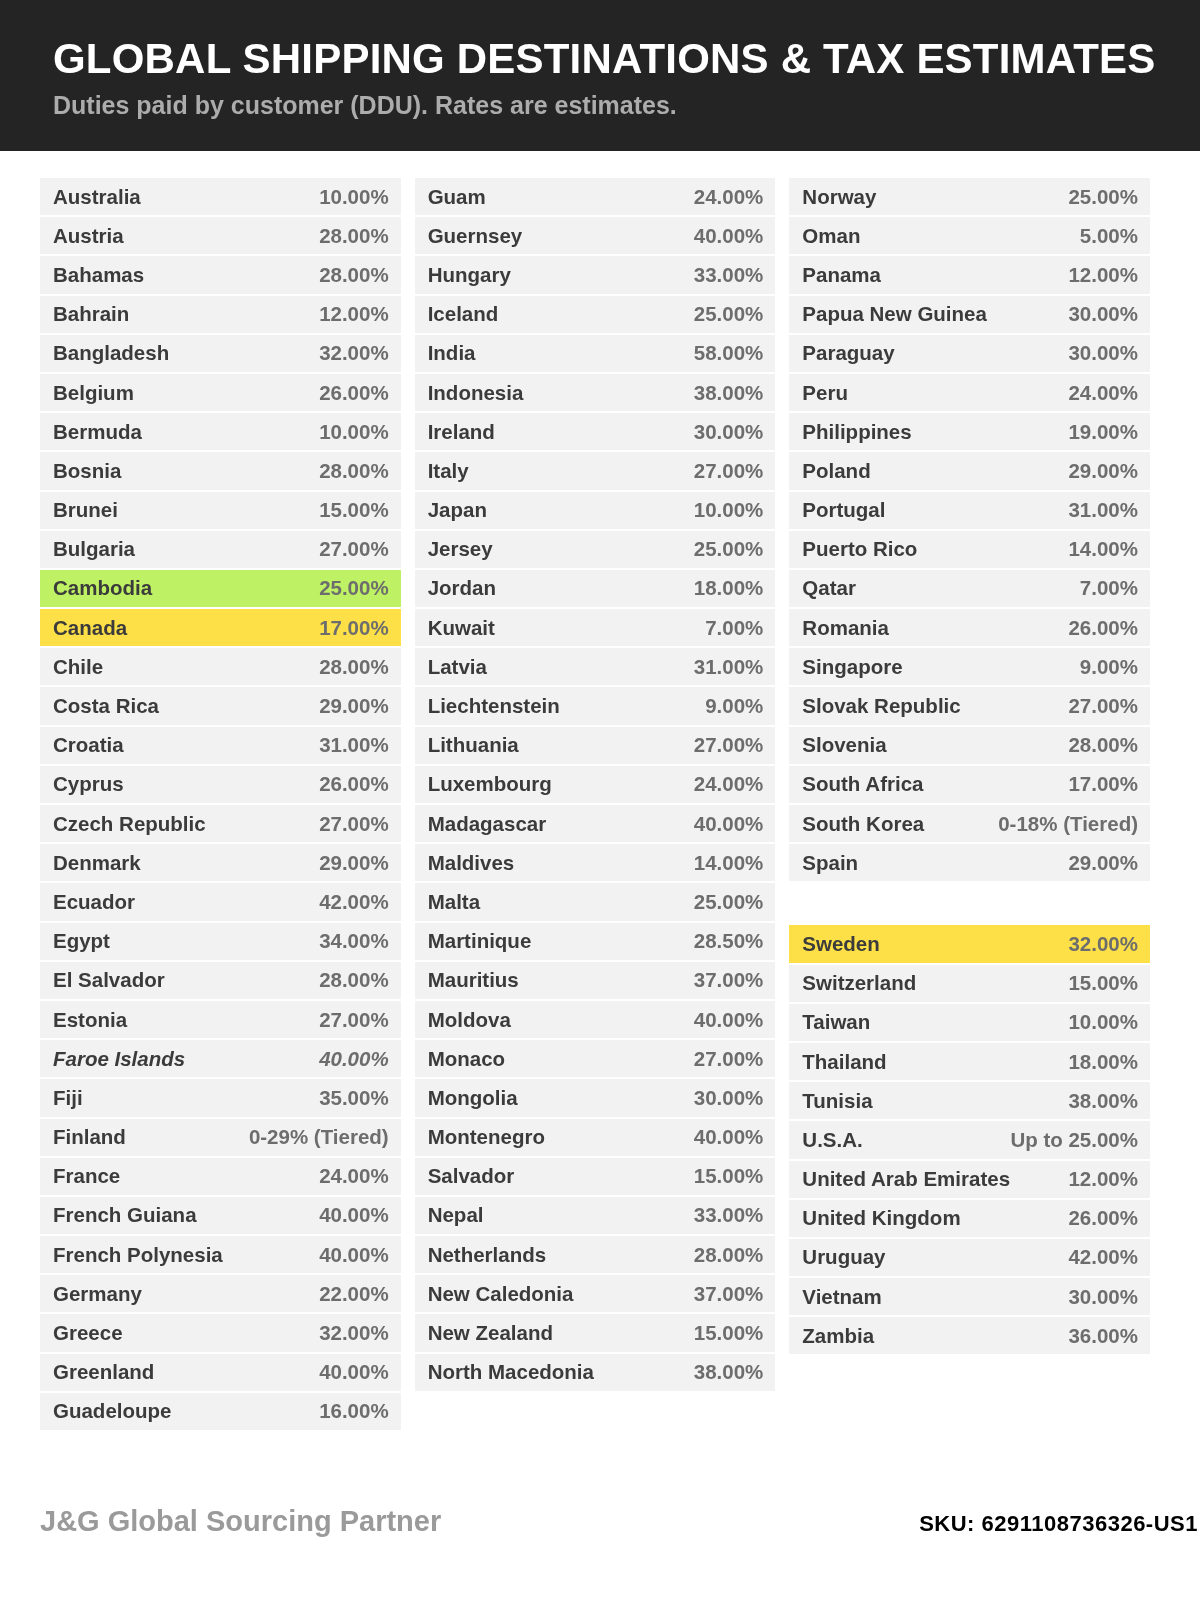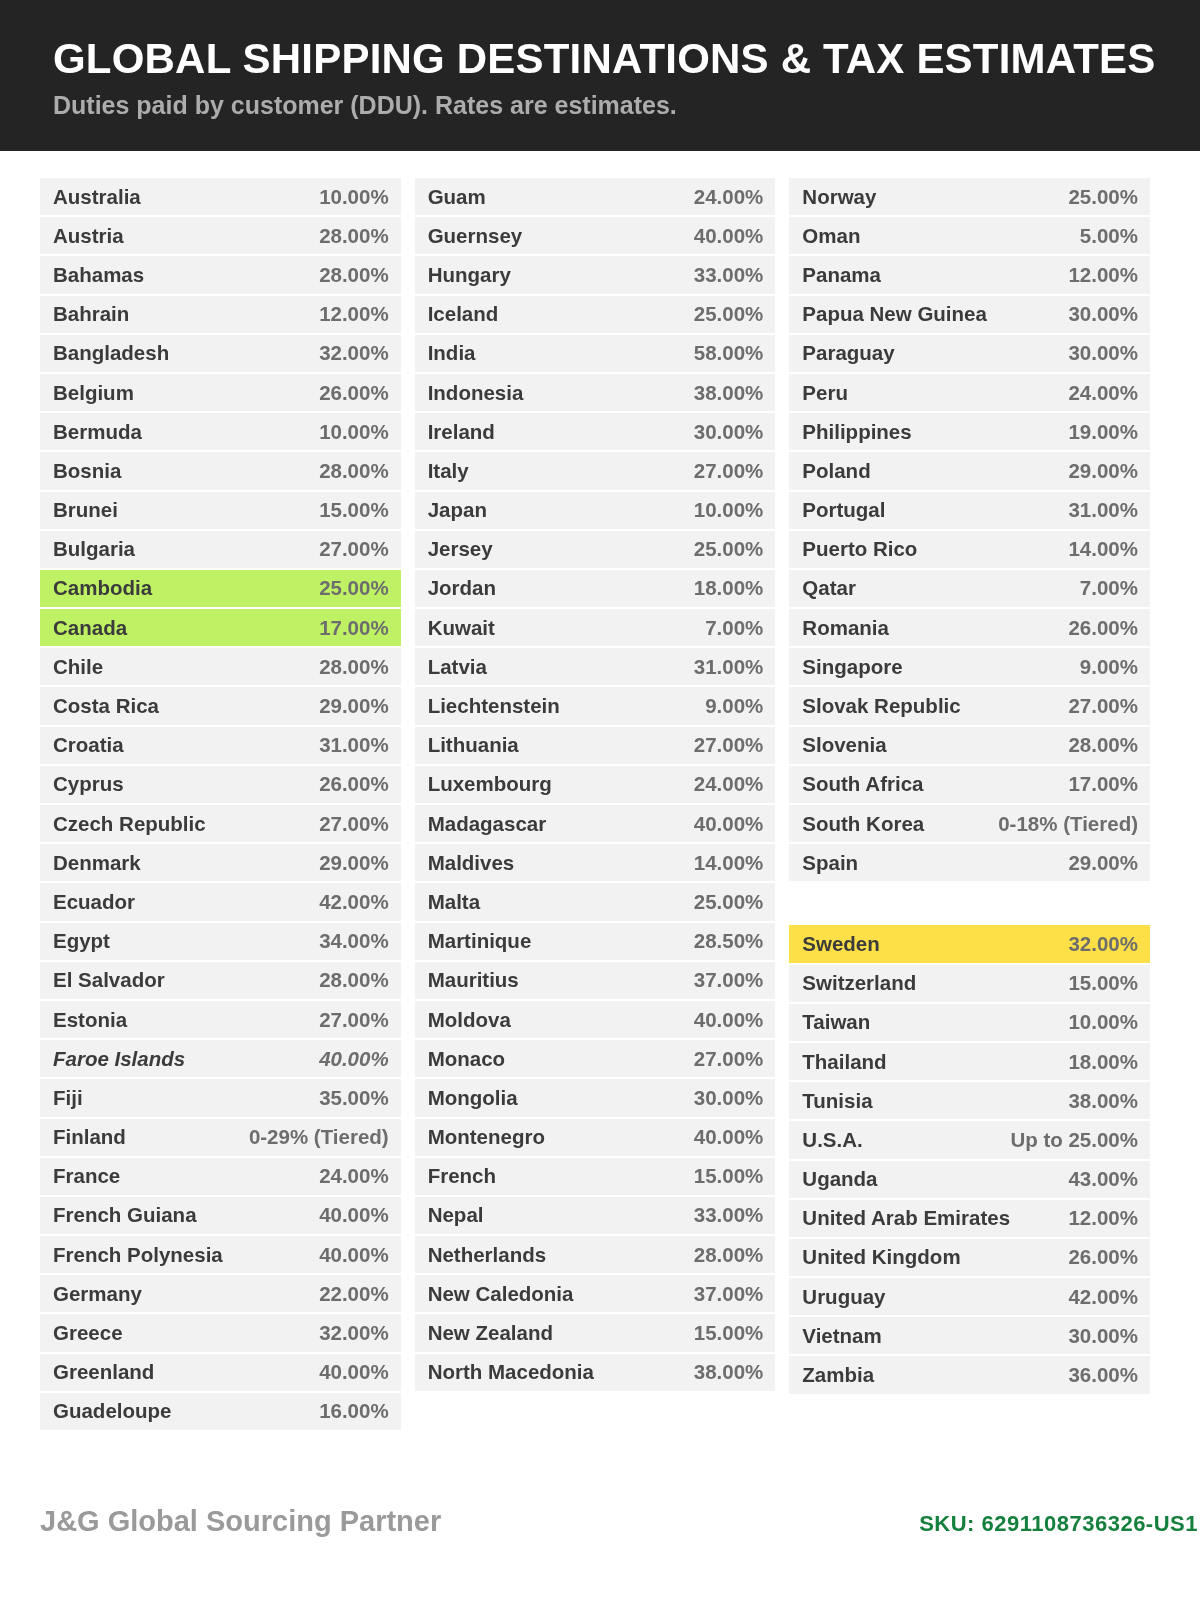--- a/index.html
+++ b/index.html
@@ -73,21 +73,21 @@
     display: flex;
     justify-content: space-between;
     align-items: baseline;
   }
   .footer .brand {
     color: #9a9a9a;
     font-size: 29px;
     font-weight: bold;
   }
   .footer .sku {
-    color: #15803d;
+    color: #000000;
     font-size: 22px;
     font-weight: bold;
     letter-spacing: 0.5px;
     white-space: nowrap;
   }
 </style>
 </head>
 <body>
 
 <header class="header" style="background: rgb(36, 36, 36);">
@@ -134,21 +134,21 @@
         <span class="rate">15.00%</span>
       </div>
       <div class="row" style="background: rgb(242, 242, 242);">
         <span class="country">Bulgaria</span>
         <span class="rate">27.00%</span>
       </div>
       <div class="row" style="background: #bef264;">
         <span class="country">Cambodia</span>
         <span class="rate">25.00%</span>
       </div>
-      <div class="row" style="background: #bef264;">
+      <div class="row" style="background: #fde047;">
         <span class="country">Canada</span>
         <span class="rate">17.00%</span>
       </div>
       <div class="row" style="background: rgb(242, 242, 242);">
         <span class="country">Chile</span>
         <span class="rate">28.00%</span>
       </div>
       <div class="row" style="background: rgb(242, 242, 242);">
         <span class="country">Costa Rica</span>
         <span class="rate">29.00%</span>
@@ -321,21 +321,21 @@
       </div>
       <div class="row" style="background: rgb(242, 242, 242);">
         <span class="country">Mongolia</span>
         <span class="rate">30.00%</span>
       </div>
       <div class="row" style="background: rgb(242, 242, 242);">
         <span class="country">Montenegro</span>
         <span class="rate">40.00%</span>
       </div>
       <div class="row" style="background: rgb(242, 242, 242);">
-        <span class="country">French</span>
+        <span class="country">Salvador</span>
         <span class="rate">15.00%</span>
       </div>
       <div class="row" style="background: rgb(242, 242, 242);">
         <span class="country">Nepal</span>
         <span class="rate">33.00%</span>
       </div>
       <div class="row" style="background: rgb(242, 242, 242);">
         <span class="country">Netherlands</span>
         <span class="rate">28.00%</span>
       </div>
@@ -441,24 +441,20 @@
         <span class="country">Thailand</span>
         <span class="rate">18.00%</span>
       </div>
       <div class="row" style="background: rgb(242, 242, 242);">
         <span class="country">Tunisia</span>
         <span class="rate">38.00%</span>
       </div>
       <div class="row" style="background: rgb(242, 242, 242);">
         <span class="country">U.S.A.</span>
         <span class="rate">Up to 25.00%</span>
-      </div>
-      <div class="row" style="background: rgb(242, 242, 242);">
-        <span class="country">Uganda</span>
-        <span class="rate">43.00%</span>
       </div>
       <div class="row" style="background: rgb(242, 242, 242);">
         <span class="country">United Arab Emirates</span>
         <span class="rate">12.00%</span>
       </div>
       <div class="row" style="background: rgb(242, 242, 242);">
         <span class="country">United Kingdom</span>
         <span class="rate">26.00%</span>
       </div>
       <div class="row" style="background: rgb(242, 242, 242);">

